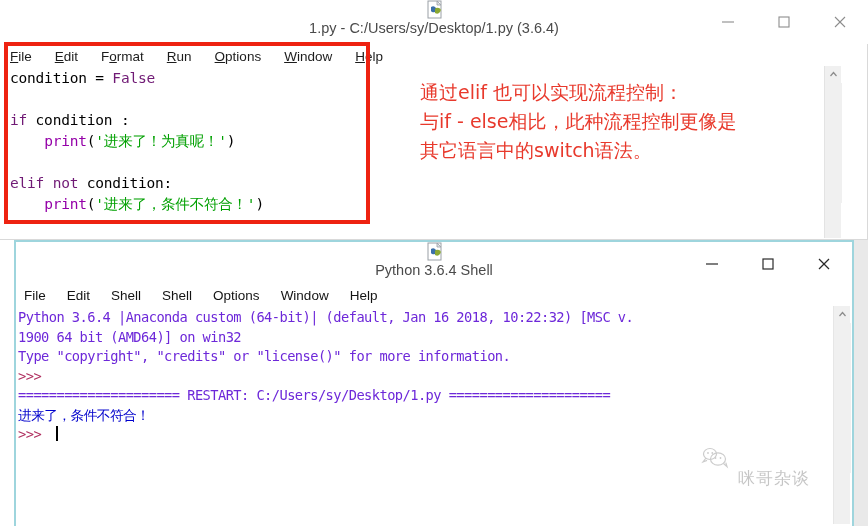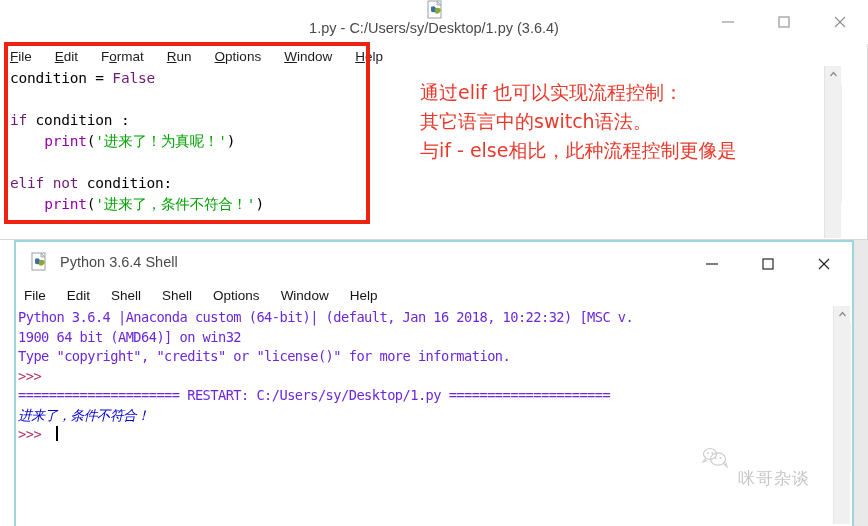--- a/index.html
+++ b/index.html
@@ -161,20 +161,21 @@
   }
 
   #shell-titlebar {
     position: absolute;
     left: 0; top: 0;
     width: 836px;
     height: 40px;
     background: #ffffff;
     display: flex;
     align-items: center;
+    flex-direction: column;
   }
 
   #shell-menubar {
     left: 8px; top: 40px;
     height: 26px;
   }
   #shell-menubar .menu-item {
     font-size: 13.5px;
     color: #141414;
     margin-right: 21px;
@@ -187,21 +188,21 @@
     height: 215px;
     font-family: "DejaVu Sans Mono", "Liberation Mono", monospace;
     font-size: 13.7px;
     line-height: 19.5px;
     color: #000000;
     white-space: pre;
     letter-spacing: -0.55px;
     overflow: hidden;
   }
   .sh-prompt { color: #b03060; }
-  .sh-out    { color: #0000cc; font-style: italic; }
+  .sh-out    { color: #0000cc; }
   .sh-plain  { color: #6d28d9; }
   .caret {
     display: inline-block;
     width: 2px; height: 15px;
     background: #000;
     vertical-align: -2px;
     margin-left: 7px;
   }
 
   
@@ -299,22 +300,22 @@
           <polyline points="1.5,6 4.5,2.5 7.5,6" fill="none" stroke="#8b8b8b" stroke-width="1.2"></polyline>
         </svg>
     </div>
     <div id="editor-sb-thumb"></div>
   </div>
 
   <div id="code-redbox"></div>
 
   <div id="annotation-note" style="color: rgb(232, 57, 44);">
       <div>通过elif 也可以实现流程控制：</div>
+      <div>与if - else相比，此种流程控制更像是</div>
       <div>其它语言中的switch语法。</div>
-      <div>与if - else相比，此种流程控制更像是</div>
     </div>
 </div>
 
 <div id="right-shade"></div>
 
 <div id="shell-window">
 
   <div id="shell-titlebar">
     <span class="title-icon">
       <svg width="20" height="20" viewBox="0 0 20 20">

